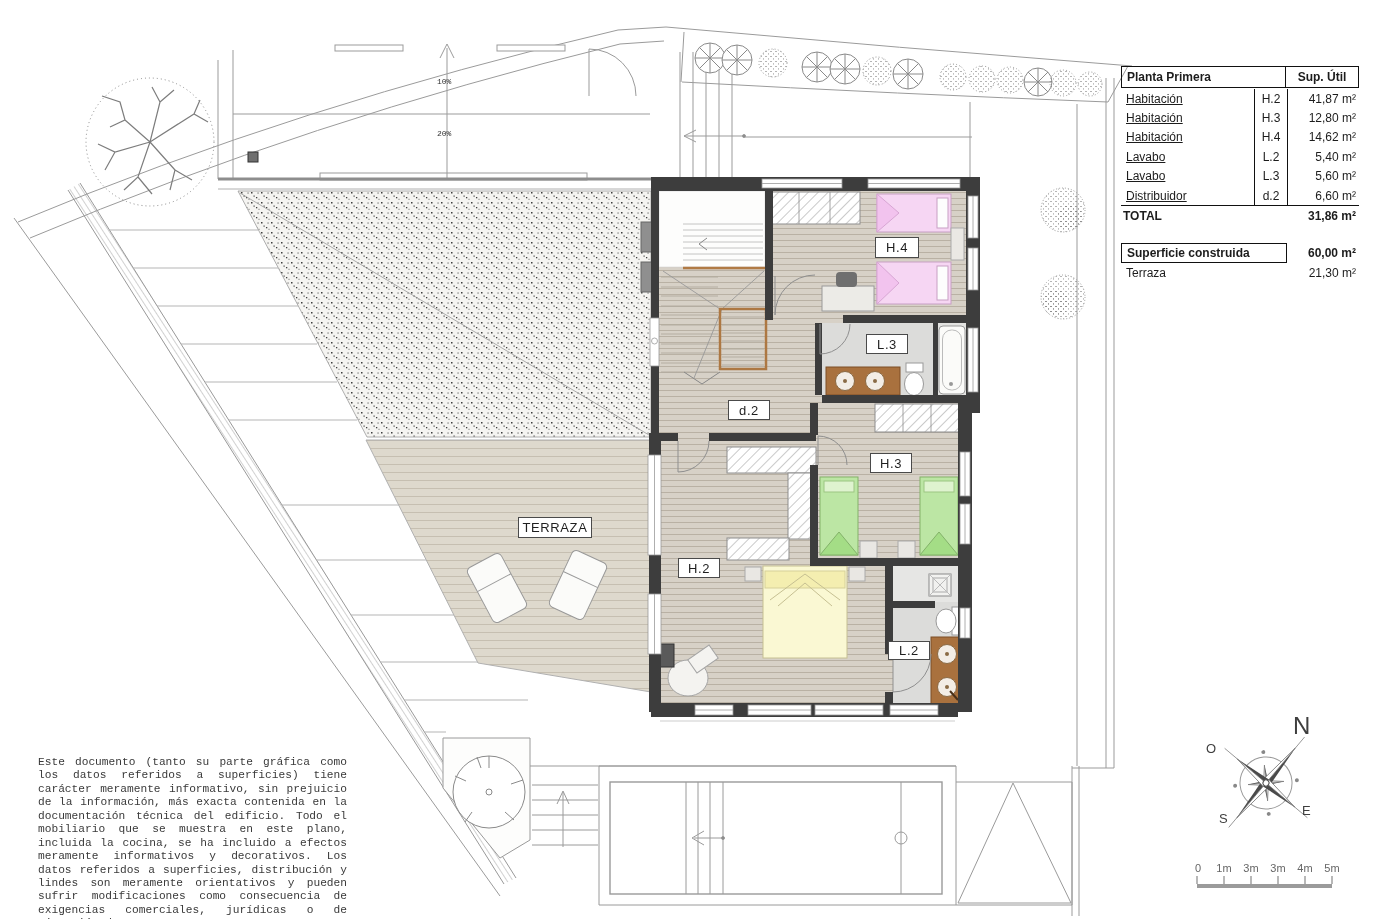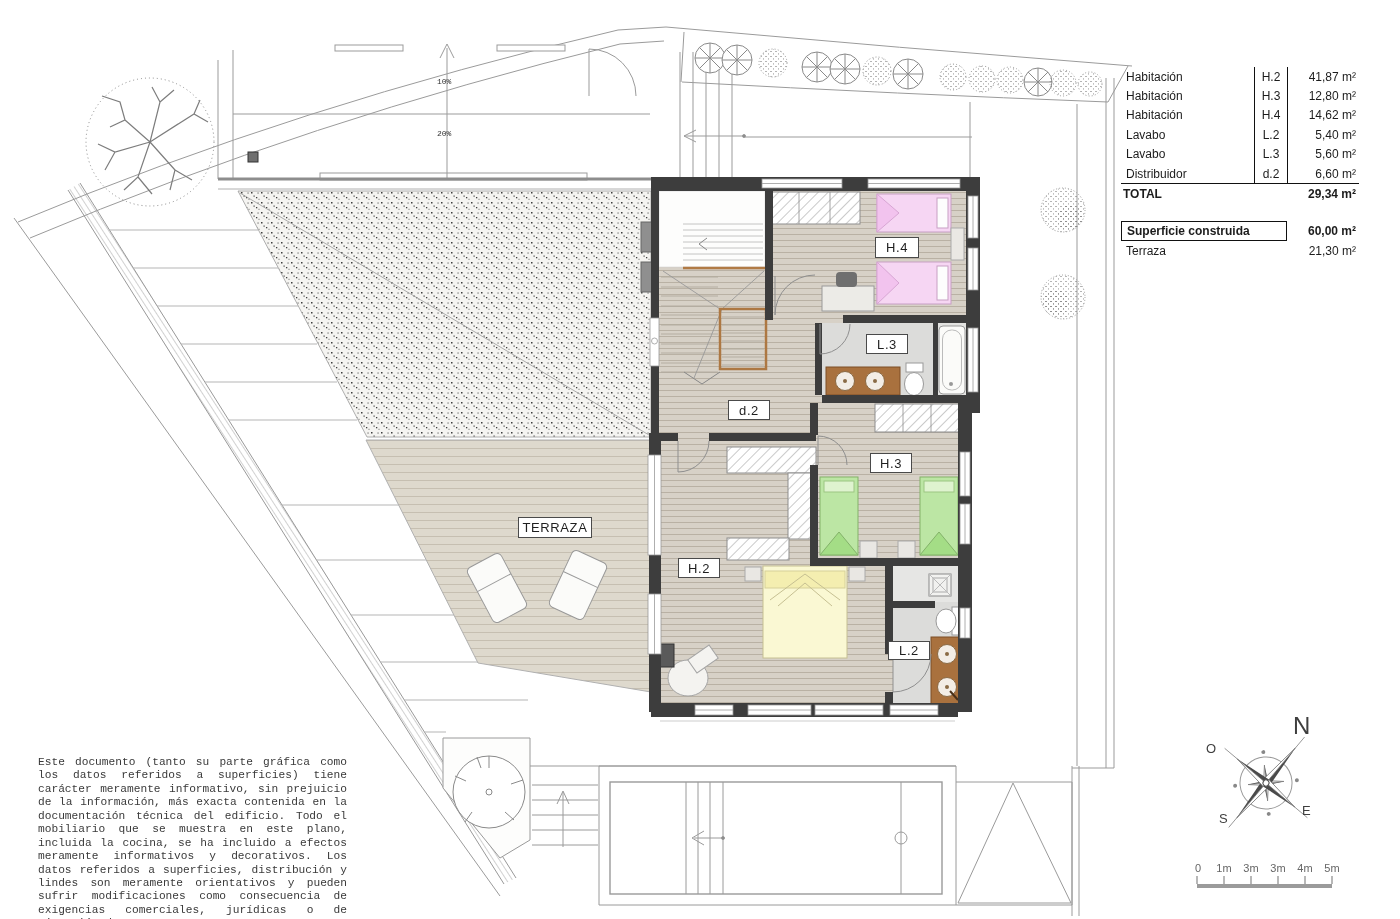--- a/index.html
+++ b/index.html
@@ -10,21 +10,21 @@
        display:flex;align-items:center;justify-content:center;font-size:13px;
        letter-spacing:.6px;line-height:1;}
   .slope{position:absolute;font-size:8px;color:#333;font-family:Liberation Mono, monospace;}
   
   .area-table{position:absolute;left:1121px;top:66px;width:238px;color:#1c1c1c;font-size:12px;}
   .at-hdr{display:flex;border:1.6px solid #111;height:20px;align-items:stretch;font-weight:bold;}
   .at-hdr .hl{flex:1;display:flex;align-items:center;padding-left:5px;}
   .at-hdr .hr{width:72px;border-left:1.6px solid #111;display:flex;align-items:center;justify-content:center;}
   .at-rows{margin-top:1px;}
   .at-row{display:flex;height:19.4px;align-items:stretch;}
-  .at-row .c1{flex:1;display:flex;align-items:center;padding-left:5px;}
+  .at-row .c1{flex:1;display:flex;align-items:center;padding-left:5px;text-decoration:underline;}
   .at-row .c2{width:32px;border-left:1.2px solid #111;display:flex;align-items:center;justify-content:center;}
   .at-row .c3{width:72px;border-left:1.2px solid #111;display:flex;align-items:center;justify-content:flex-end;padding-right:3px;box-sizing:border-box;}
   .at-total{display:flex;height:19px;border-top:1.8px solid #111;font-weight:bold;align-items:center;}
   .at-total .tl{flex:1;padding-left:2px;}
   .at-total .tv{width:72px;text-align:right;padding-right:3px;box-sizing:border-box;}
   .at-built{display:flex;margin-top:18px;height:20px;align-items:stretch;font-weight:bold;}
   .at-built .bl{flex:1;border:1.6px solid #111;display:flex;align-items:center;padding-left:5px;}
   .at-built .bv{width:72px;display:flex;align-items:center;justify-content:flex-end;padding-right:3px;box-sizing:border-box;}
   .at-terr{display:flex;height:20px;align-items:center;}
   .at-terr .gl{flex:1;padding-left:5px;}
@@ -504,20 +504,24 @@
 <div class="lbl" style="left:728px;top:400px;width:40px;height:18px">d.2</div>
 <div class="lbl" style="left:870px;top:453px;width:40px;height:18px">H.3</div>
 <div class="lbl" style="left:678px;top:558px;width:40px;height:18px">H.2</div>
 <div class="lbl" style="left:888px;top:641px;width:40px;height:17px">L.2</div>
 <div class="lbl" style="left:518px;top:517px;width:72px;height:19px">TERRAZA</div>
 
 <div class="slope" style="left:437px;top:77px">10%</div>
 <div class="slope" style="left:437px;top:129px">20%</div>
 
 <div class="area-table">
+  <div class="at-hdr">
+    <span class="hl">Planta Primera</span>
+    <span class="hr">Sup. Útil</span>
+  </div>
   <div class="at-rows">
     <div class="at-row">
       <span class="c1">Habitación</span>
       <span class="c2">H.2</span>
       <span class="c3">41,87 m²</span>
     </div>
     <div class="at-row">
       <span class="c1">Habitación</span>
       <span class="c2">H.3</span>
       <span class="c3">12,80 m²</span>
@@ -538,21 +542,21 @@
       <span class="c3">5,60 m²</span>
     </div>
     <div class="at-row">
       <span class="c1">Distribuidor</span>
       <span class="c2">d.2</span>
       <span class="c3">6,60 m²</span>
     </div>
   </div>
   <div class="at-total">
     <span class="tl">TOTAL</span>
-    <span class="tv">29,34 m²</span>
+    <span class="tv">31,86 m²</span>
   </div>
   <div class="at-built">
     <span class="bl">Superficie construida</span>
     <span class="bv">60,00 m²</span>
   </div>
   <div class="at-terr">
     <span class="gl">Terraza</span>
     <span class="gv">21,30 m²</span>
   </div>
 </div>

